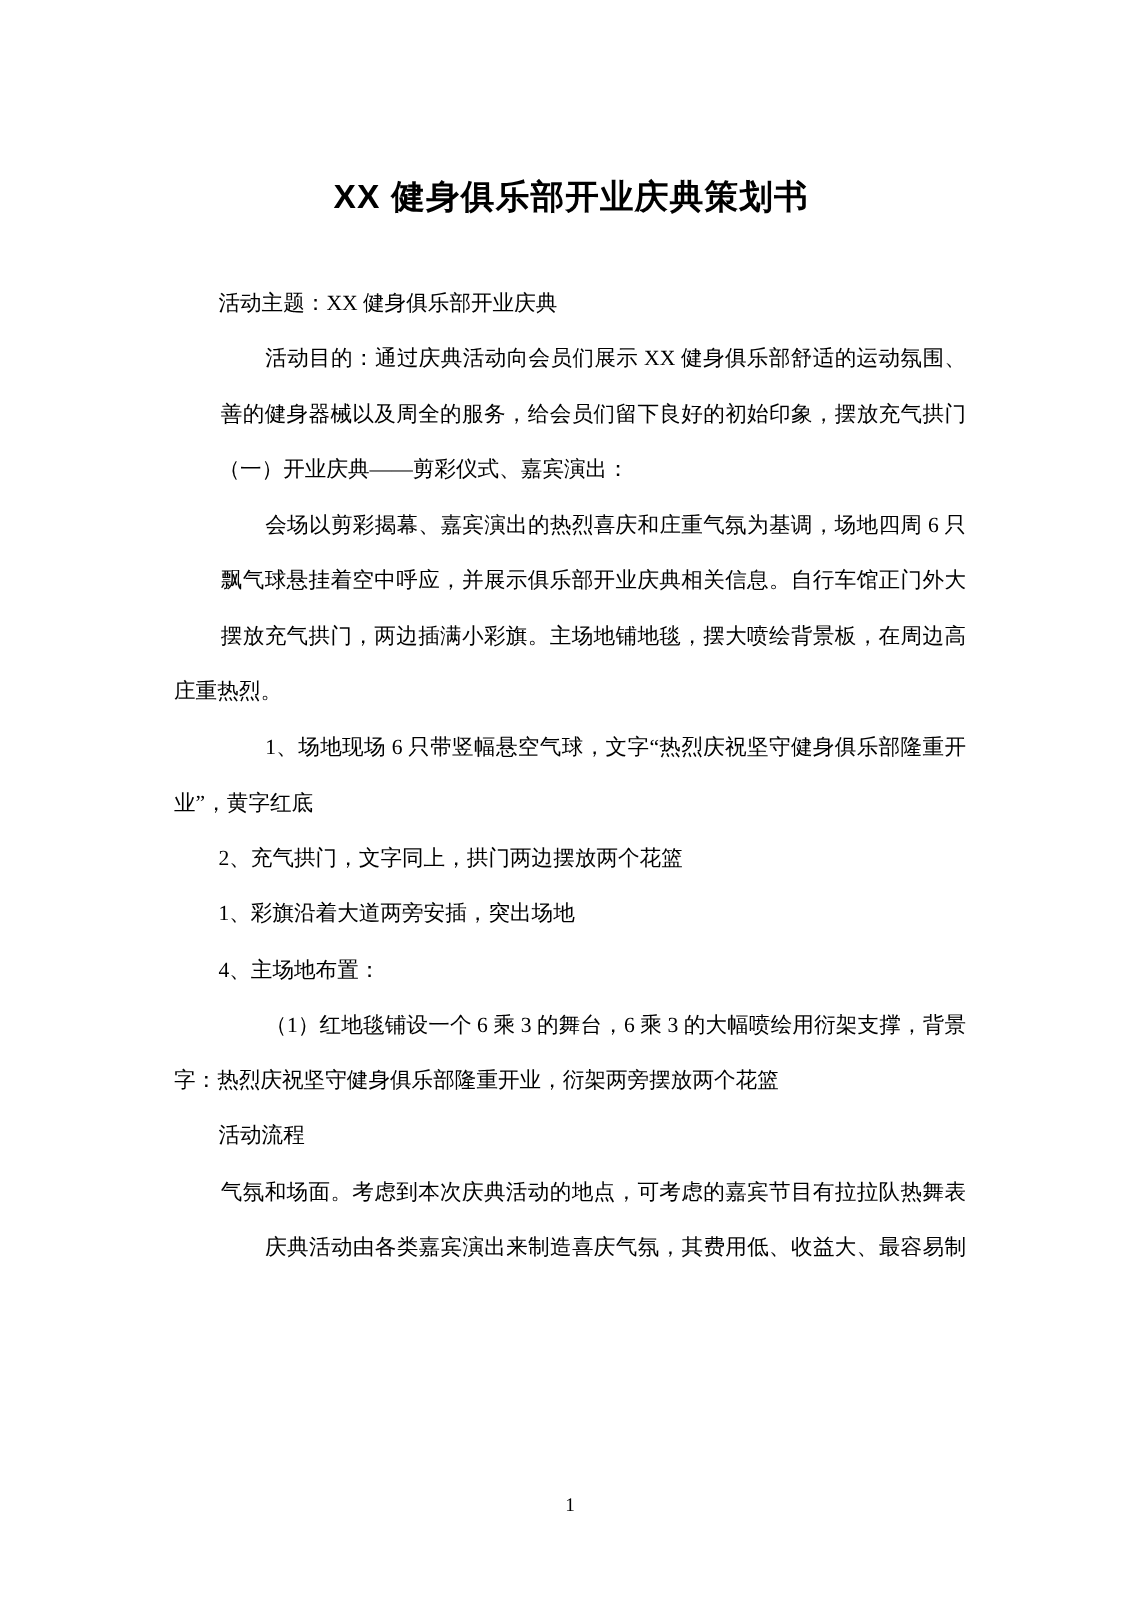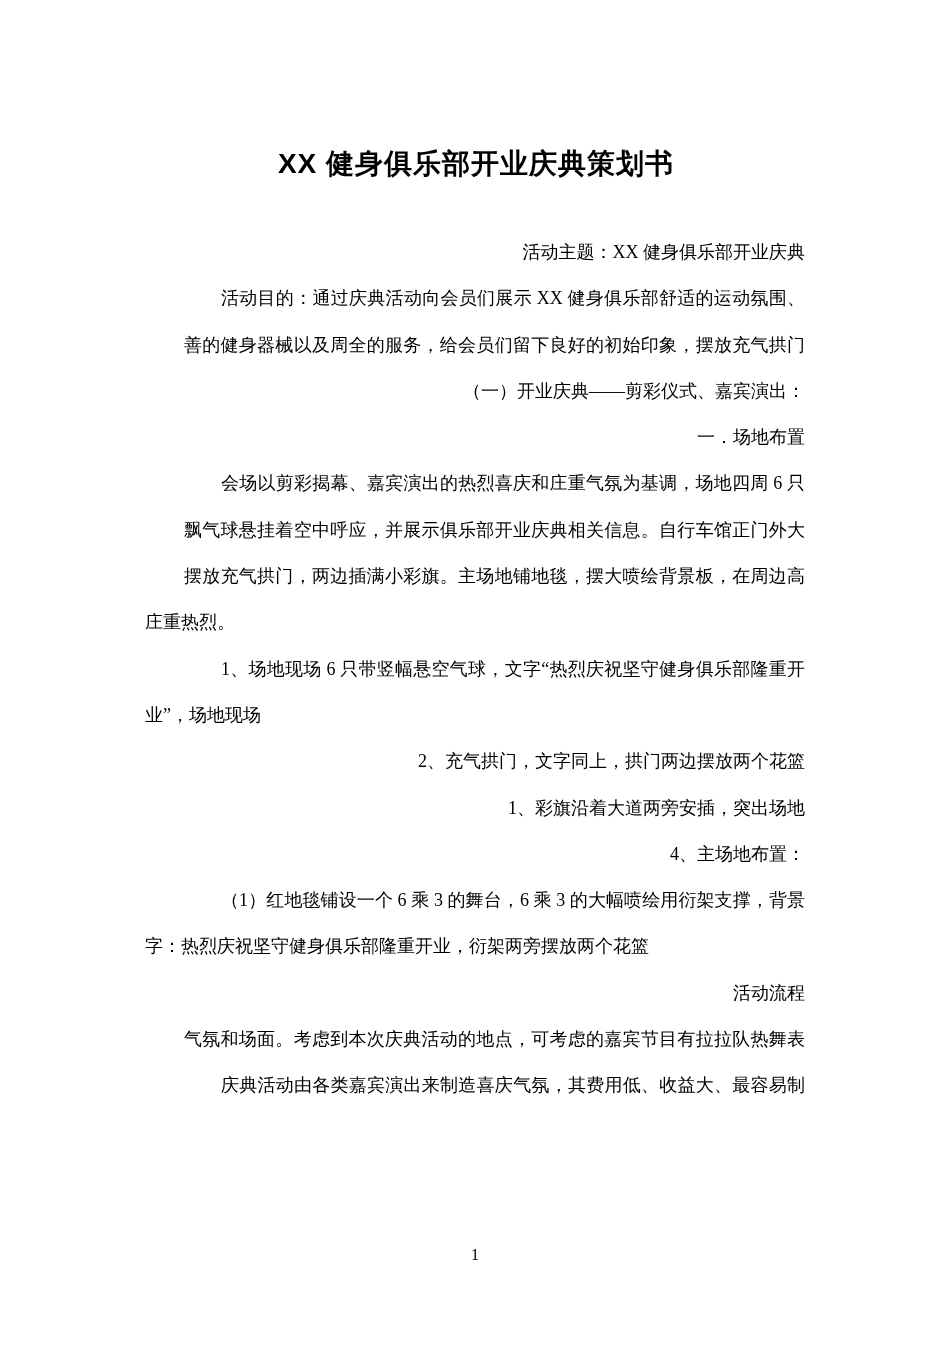--- a/index.html
+++ b/index.html
@@ -29,21 +29,21 @@
     font-size: 18px;
     color: #000000;
   }
   .text-line {
     height: 46.3px;
     line-height: 46.3px;
     text-align: left;
     white-space: nowrap;
     overflow: visible;
   }
-  .text-line.indent { padding-left: 37px; text-align: right; }
+  .text-line.indent { padding-left: 37px; }
   .text-line.fill {
     white-space: normal;
     text-align: justify;
     text-align-last: justify;
     overflow: hidden;
     height: 46.3px;
     margin-left: 39px;
   }
   .page-footer {
     position: absolute; top: 1244px; left: 0; width: 950px;
@@ -57,27 +57,26 @@
 <body>
 
 <div class="page" style="background: rgb(255, 255, 255); color: rgb(0, 0, 0);">
   <div class="doc-title">XX 健身俱乐部开业庆典策划书</div>
 
   <div class="doc-body">
       <div class="text-line indent">活动主题：XX 健身俱乐部开业庆典</div>
       <div class="text-line indent fill">活动目的：通过庆典活动向会员们展示 XX 健身俱乐部舒适的运动氛围、完</div>
       <div class="text-line fill">善的健身器械以及周全的服务，给会员们留下良好的初始印象，摆放充气拱门</div>
       <div class="text-line indent">（一）开业庆典——剪彩仪式、嘉宾演出：</div>
-      <div class="text-line indent">一．场地布置</div>
       <div class="text-line indent fill">会场以剪彩揭幕、嘉宾演出的热烈喜庆和庄重气氛为基调，场地四周 6 只空</div>
       <div class="text-line fill">飘气球悬挂着空中呼应，并展示俱乐部开业庆典相关信息。自行车馆正门外大道</div>
       <div class="text-line fill">摆放充气拱门，两边插满小彩旗。主场地铺地毯，摆大喷绘背景板，在周边高校起到</div>
       <div class="text-line">庄重热烈。</div>
       <div class="text-line indent fill">1、场地现场 6 只带竖幅悬空气球，文字“热烈庆祝坚守健身俱乐部隆重开</div>
-      <div class="text-line">业”，场地现场</div>
+      <div class="text-line">业”，黄字红底</div>
       <div class="text-line indent">2、充气拱门，文字同上，拱门两边摆放两个花篮</div>
       <div class="text-line indent">1、彩旗沿着大道两旁安插，突出场地</div>
       <div class="text-line indent">4、主场地布置：</div>
       <div class="text-line indent fill">（1）红地毯铺设一个 6 乘 3 的舞台，6 乘 3 的大幅喷绘用衍架支撑，背景文</div>
       <div class="text-line">字：热烈庆祝坚守健身俱乐部隆重开业，衍架两旁摆放两个花篮</div>
       <div class="text-line indent">活动流程</div>
       <div class="text-line fill">气氛和场面。考虑到本次庆典活动的地点，可考虑的嘉宾节目有拉拉队热舞表演</div>
       <div class="text-line indent fill">庆典活动由各类嘉宾演出来制造喜庆气氛，其费用低、收益大、最容易制造</div>
     </div>
 

